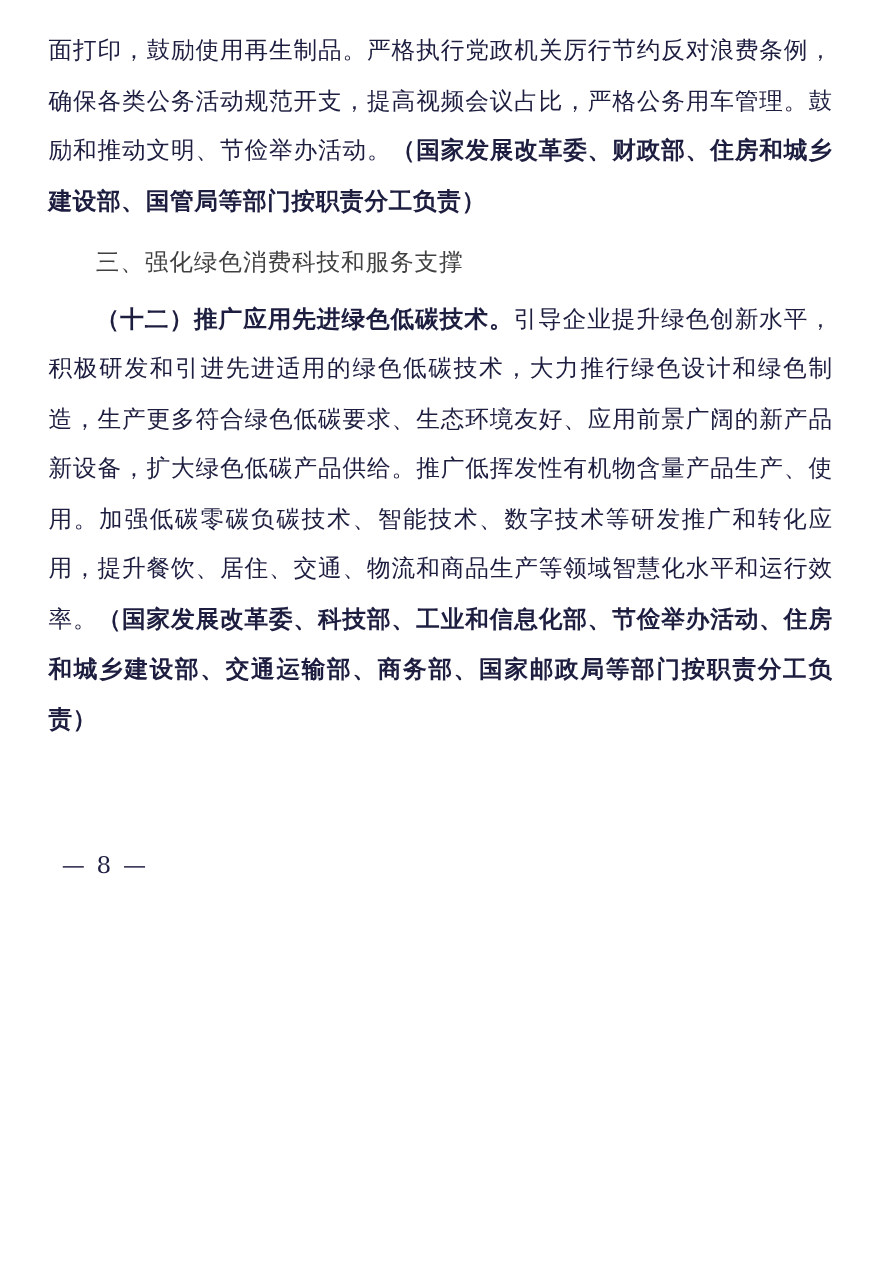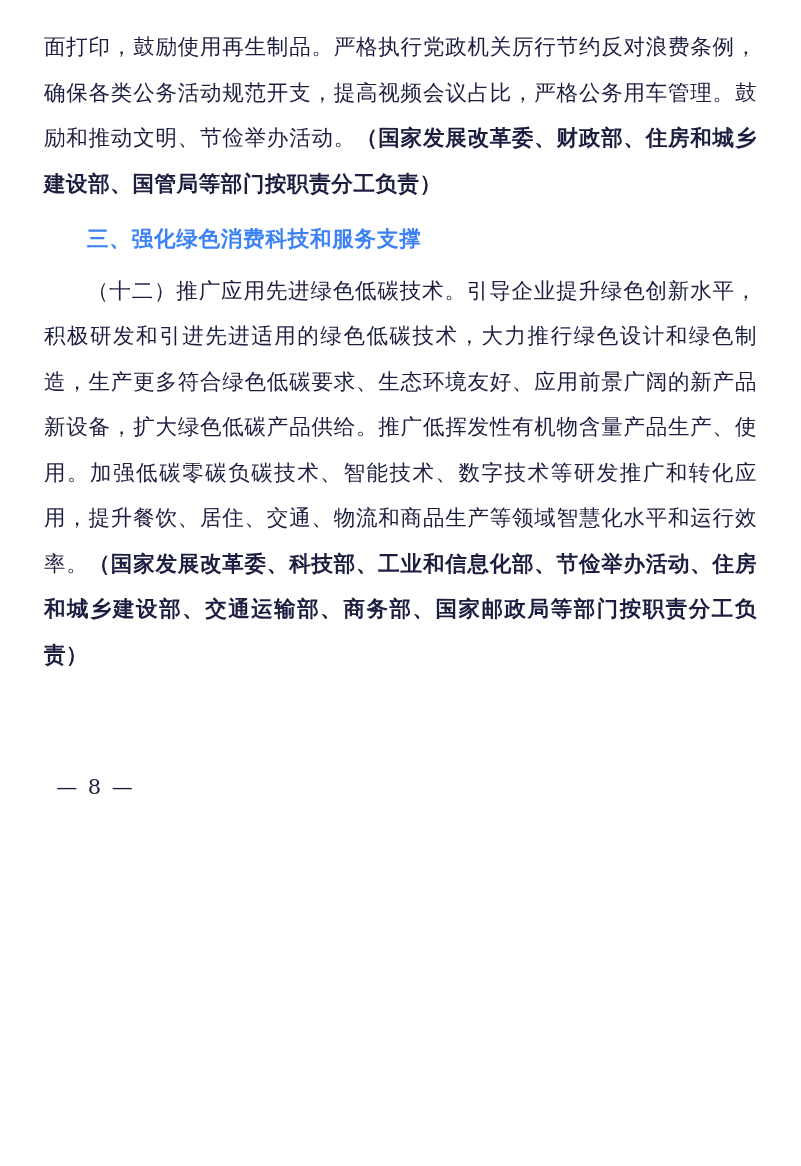--- a/index.html
+++ b/index.html
@@ -35,27 +35,27 @@
     padding: 0;
     text-indent: 0;
   }
   .para.indent {
     text-indent: 43px;
   }
   .section-head {
     margin: 10px 0 6px 0;
     font-size: 21.5px;
     line-height: 45.5px;
-    font-weight: bold;
+    font-weight: normal;
     text-indent: 43px;
     letter-spacing: 0.8px;
-    color: #3b82f6;
+    color: #404040;
   }
   .lead {
-    font-weight: normal;
+    font-weight: bold;
   }
   .strong-tail {
     font-weight: bold;
   }
   .page-number {
     position: absolute;
     left: 0;
     right: 0;
     bottom: 18px;
     text-align: center;

